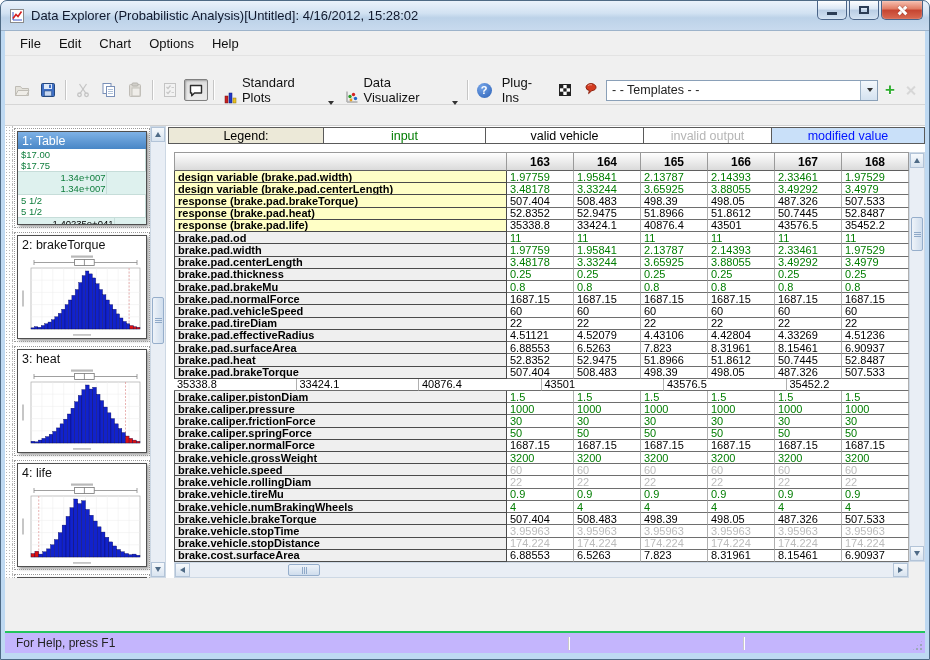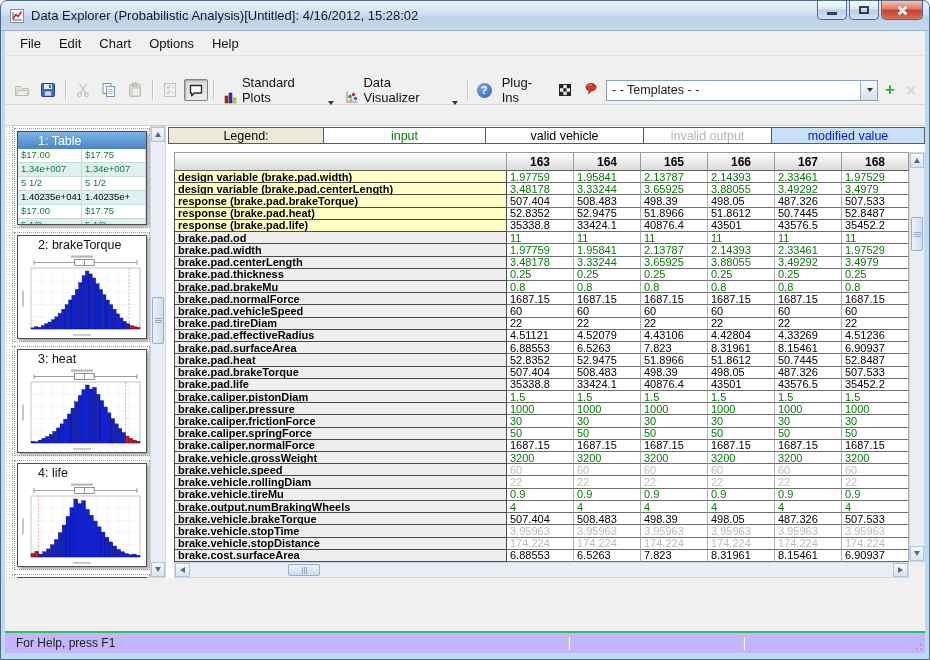--- a/index.html
+++ b/index.html
@@ -41,26 +41,26 @@
   
   .content{flex:1;display:flex;min-height:0;background:#fff;border-top:1px solid #d0d0d0;}
   
   .sidebar{flex:0 0 156px;display:flex;background:#fff;min-height:0;}
   .gutter{flex:0 0 8px;background-image:radial-gradient(#b4b4b4 .8px,transparent 1px);background-size:3px 3px;border-right:1px dotted #bbb;}
   .thumb-list{flex:1;display:flex;flex-direction:column;gap:10px;padding:5px 3px 0 4px;overflow:hidden;}
   .thumb{background:#fff;border:1px solid #4f4f4f;box-shadow:2px 2px 3px rgba(0,0,0,.38);outline:1px dotted #999;outline-offset:2px;flex:0 0 auto;overflow:hidden;}
   .thumb.t-table{height:94px;}
   .thumb.t-hist{height:104px;}
   .thumb.t-scatter{flex:1 1 auto;min-height:60px;}
-  .thumb-h{height:17px;display:flex;align-items:center;padding:0 20px;font-size:12.5px;color:#111;background:#fff;}
+  .thumb-h{height:17px;display:flex;align-items:center;padding:0 4px;font-size:12.5px;color:#111;background:#fff;}
   .thumb-h.sel{background:linear-gradient(#7fb2e6,#4886c6);color:#fff;}
   .thumb-b{position:relative;}
   .mini-table{font-size:9.5px;color:#0e7d3c;}
-  .mtr{display:flex;height:14px;line-height:11px;border-bottom:1px solid #c6ddd9;background:#fff;}
-  .mtr.alt{background:#def1ee;}
+  .mtr{display:flex;height:23px;line-height:11px;border-bottom:1px solid #c6ddd9;background:#fff;flex-direction:column;}
+  .mtr.alt{background:#def1ee;align-items:center;}
   .mtr.vt{color:#000;}
   .mtc{flex:1;padding-left:3px;overflow:hidden;white-space:nowrap;border-right:1px solid #c6ddd9;}
   
   .vscroll{flex:0 0 16px;display:flex;flex-direction:column;background:#e9eef5;border:1px solid #cdd8e4;}
   .hscroll{height:16px;display:flex;background:#e9eef5;border:1px solid #cdd8e4;}
   .sb-btn{flex:0 0 15px;display:flex;align-items:center;justify-content:center;background:linear-gradient(#f6f9fc,#d9e4f0);border:1px solid #b3c4d8;}
   .sb-track{flex:1;position:relative;}
   .sb-thumb{position:absolute;left:1px;right:1px;background:linear-gradient(90deg,#eef3f9,#cfdded);border:1px solid #96aecb;border-radius:2px;display:flex;align-items:center;justify-content:center;}
   .hscroll .sb-thumb{left:auto;right:auto;top:1px;bottom:1px;background:linear-gradient(#eef3f9,#cfdded);}
   .thumb-grip{width:7px;height:5px;background:repeating-linear-gradient(#8fa9c8 0 1px,transparent 1px 2px);}
@@ -949,21 +949,20 @@
                 <div class="gr">
                   <div class="gl">brake.pad.brakeTorque</div>
                   <div class="gv t-valid">507.404</div>
                   <div class="gv t-valid">508.483</div>
                   <div class="gv t-valid">498.39</div>
                   <div class="gv t-valid">498.05</div>
                   <div class="gv t-valid">487.326</div>
                   <div class="gv t-valid">507.533</div>
                 </div>
                 <div class="gr">
-                  <div class="gl">brake.pad.life</div>
                   <div class="gv t-valid">35338.8</div>
                   <div class="gv t-valid">33424.1</div>
                   <div class="gv t-valid">40876.4</div>
                   <div class="gv t-valid">43501</div>
                   <div class="gv t-valid">43576.5</div>
                   <div class="gv t-valid">35452.2</div>
                 </div>
                 <div class="gr">
                   <div class="gl">brake.caliper.pistonDiam</div>
                   <div class="gv t-input">1.5</div>
@@ -1039,21 +1038,21 @@
                 <div class="gr">
                   <div class="gl">brake.vehicle.tireMu</div>
                   <div class="gv t-input">0.9</div>
                   <div class="gv t-input">0.9</div>
                   <div class="gv t-input">0.9</div>
                   <div class="gv t-input">0.9</div>
                   <div class="gv t-input">0.9</div>
                   <div class="gv t-input">0.9</div>
                 </div>
                 <div class="gr">
-                  <div class="gl">brake.output.numBrakingWheels</div>
+                  <div class="gl">brake.vehicle.numBrakingWheels</div>
                   <div class="gv t-input">4</div>
                   <div class="gv t-input">4</div>
                   <div class="gv t-input">4</div>
                   <div class="gv t-input">4</div>
                   <div class="gv t-input">4</div>
                   <div class="gv t-input">4</div>
                 </div>
                 <div class="gr">
                   <div class="gl">brake.vehicle.brakeTorque</div>
                   <div class="gv t-valid">507.404</div>

